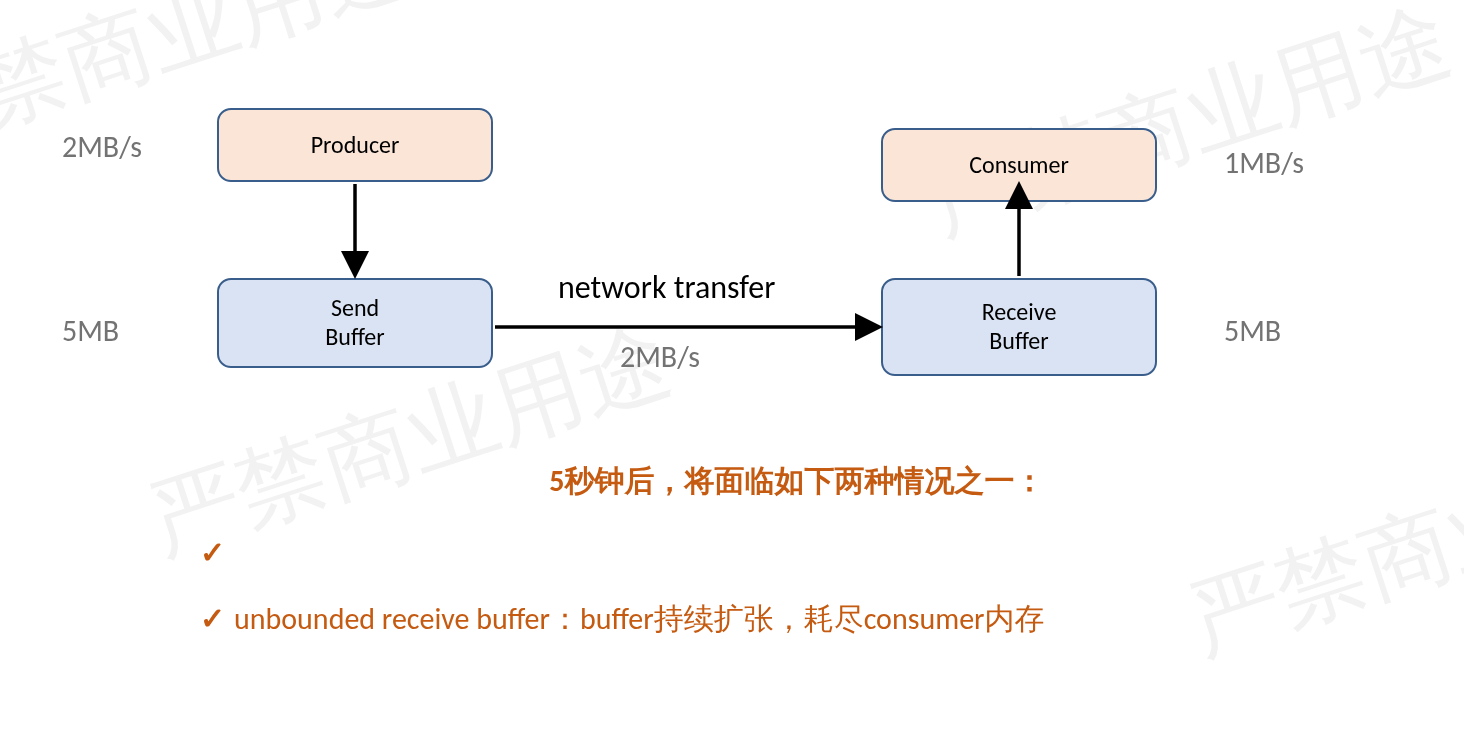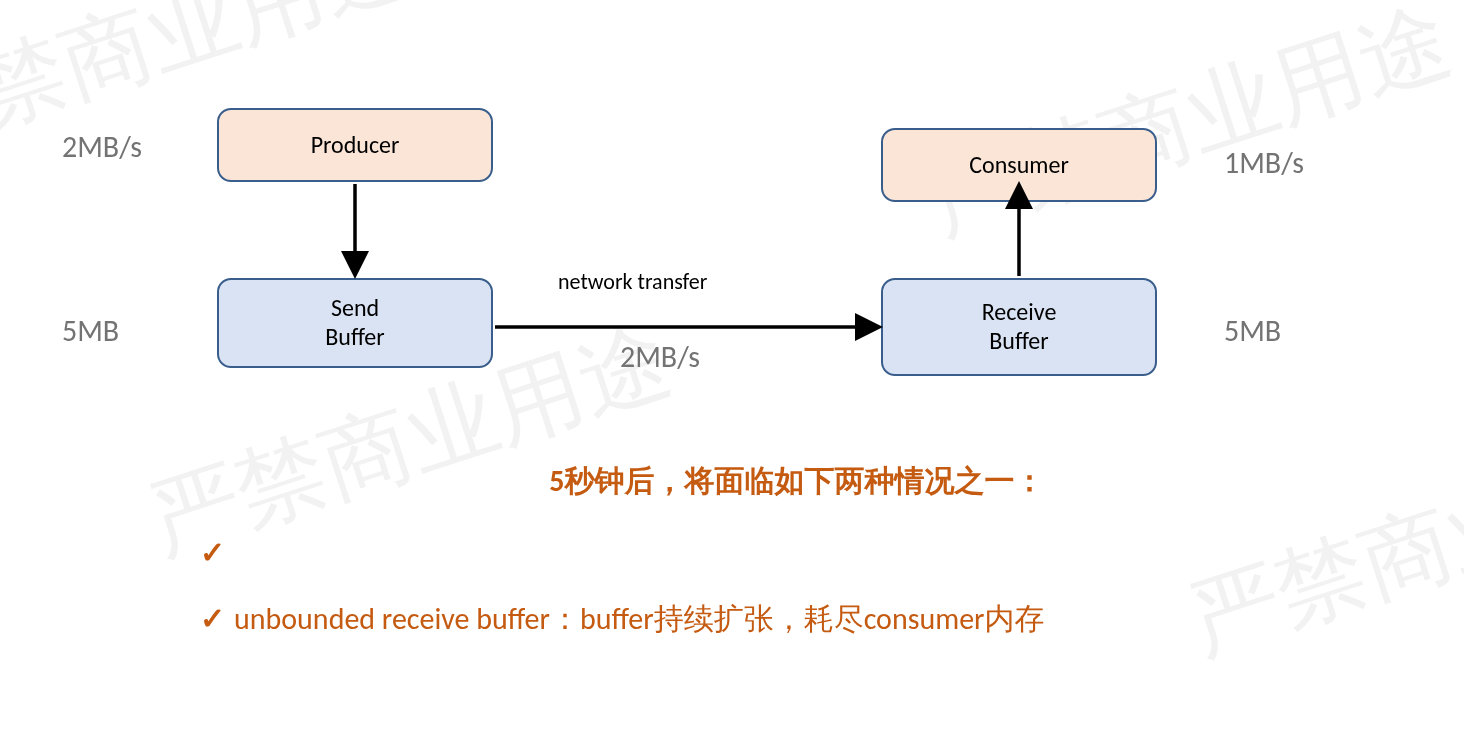--- a/index.html
+++ b/index.html
@@ -42,21 +42,21 @@
   .box.blue  { background: #dae3f3; }
 
   .label-green {
     position: absolute;
     color: #737373;
     font-size: 30px;
   }
   .label-black {
     position: absolute;
     color: #000;
-    font-size: 22px;
+    font-size: 32px;
   }
 
   .notes {
     position: absolute;
     left: 200px;
     top: 460px;
     color: #c55a11;
     font-size: 30px;
     line-height: 1.4;
   }

